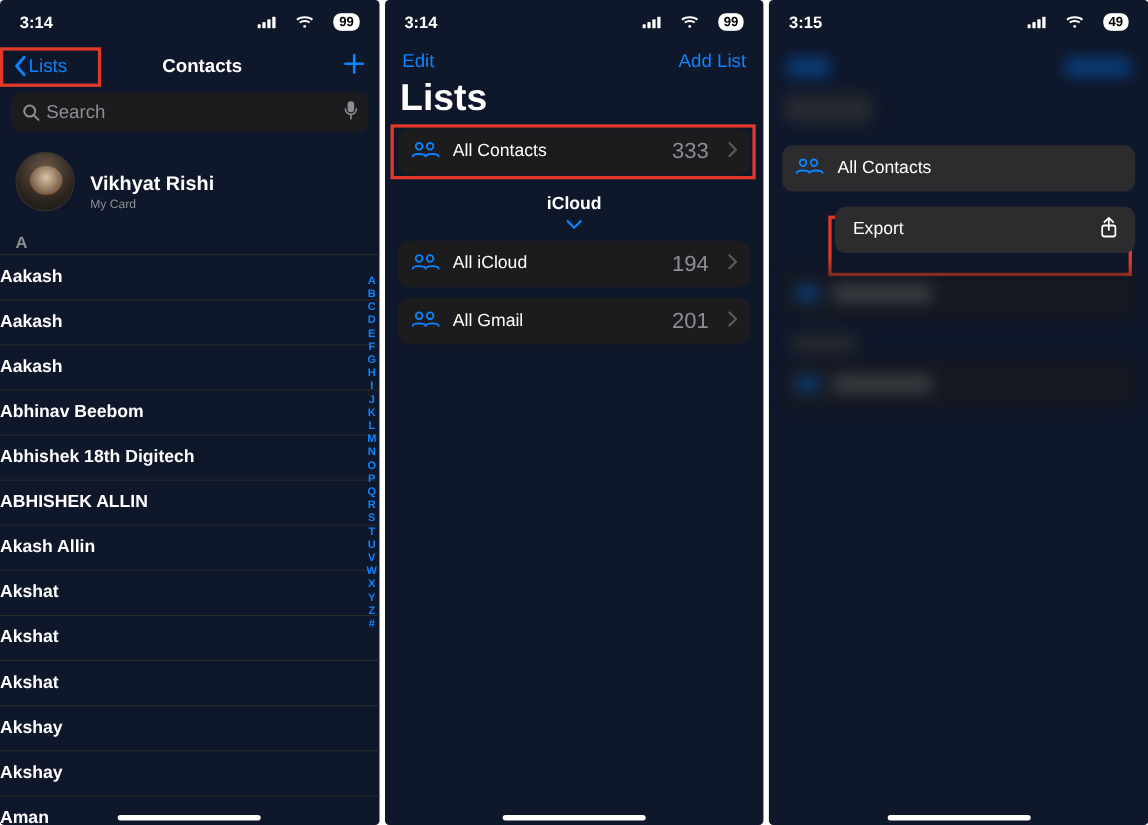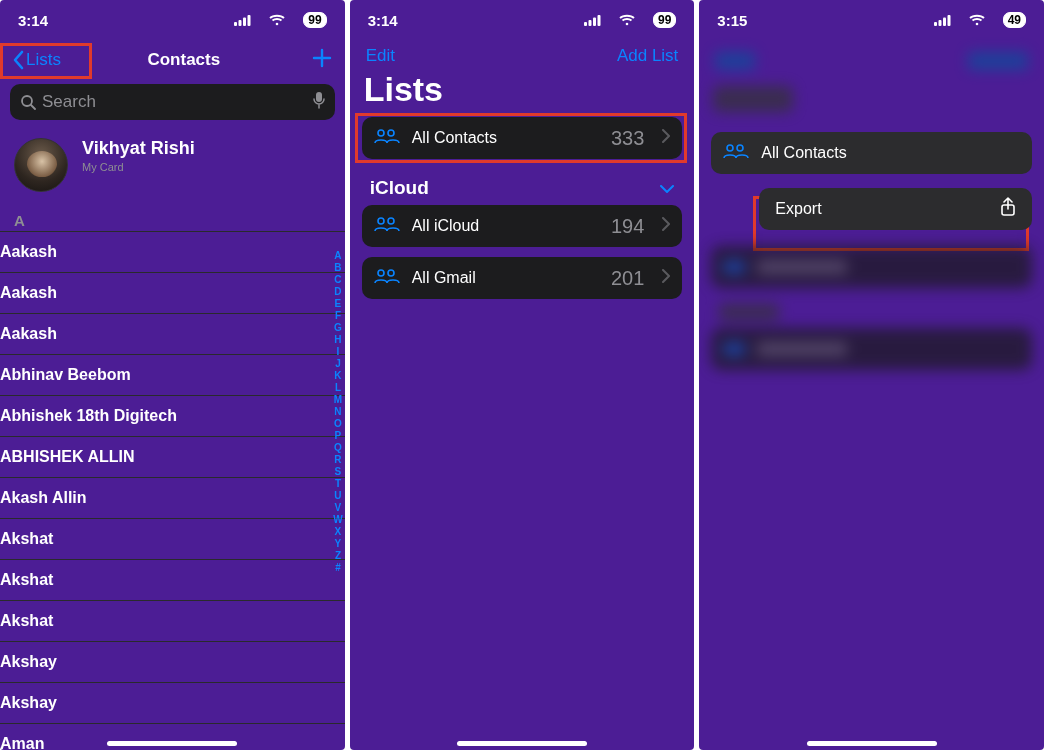--- a/index.html
+++ b/index.html
@@ -7,21 +7,21 @@
     background: #fff;
     font-family: -apple-system, "SF Pro Text", "Helvetica Neue", Arial, sans-serif;
     width: 1044px;
     height: 750px;
     display: flex;
     gap: 5px;
   }
   .phone {
     width: 345px;
     height: 750px;
-    background: #4c1d95;
+    background: #0f172a;
     position: relative;
     overflow: hidden;
     color: #fff;
     border-radius: 4px;
   }
 
   
   .status-bar {
     height: 40px;
     display: flex;
@@ -65,21 +65,21 @@
     display: flex;
     align-items: center;
     padding: 0 10px;
     color: #8e8e93;
     font-size: 17px;
     gap: 6px;
   }
   .mic { margin-left:auto; color:#8e8e93; }
 
   .mycard-row {
-    display:flex; align-items:flex-start; gap:14px;
+    display:flex; align-items:flex-end; gap:14px;
     padding: 14px 24px 14px 14px;
   }
   .avatar {
     width:54px; height:54px; border-radius:50%;
     background: radial-gradient(circle at 50% 30%, #6b5a4a 0%, #2e2620 60%, #151210 100%);
     border:1px solid #333;
     position:relative;
     overflow:hidden;
   }
   .avatar::after{
@@ -127,21 +127,21 @@
     padding:0 12px;
     gap:12px;
   }
   .list-cell .grp-icon { color:#0a84ff; }
   .list-cell .label { font-size:16px; flex:0 0 auto; }
   .list-cell .count { margin-left:auto; color:#8e8e93; font-size:20px; }
   .list-cell .chev { color:#5a5a5e; margin-left:6px; }
 
   .acct-hdr {
     display:flex; align-items:center; justify-content:space-between;
-    padding: 8px 20px 6px; font-size:19px; font-weight:600;
+    padding: 8px 20px 6px; font-size:16px; font-weight:600;flex-direction:column;
   }
   .acct-hdr .chevd { color:#0a84ff; font-size:16px; }
 
   
   .blurred { filter: blur(7px); opacity:0.7; }
   .s3-allrow {
     margin: 92px 12px 0;
     background:#2c2c2e;
     border-radius:10px;
     height:42px;

